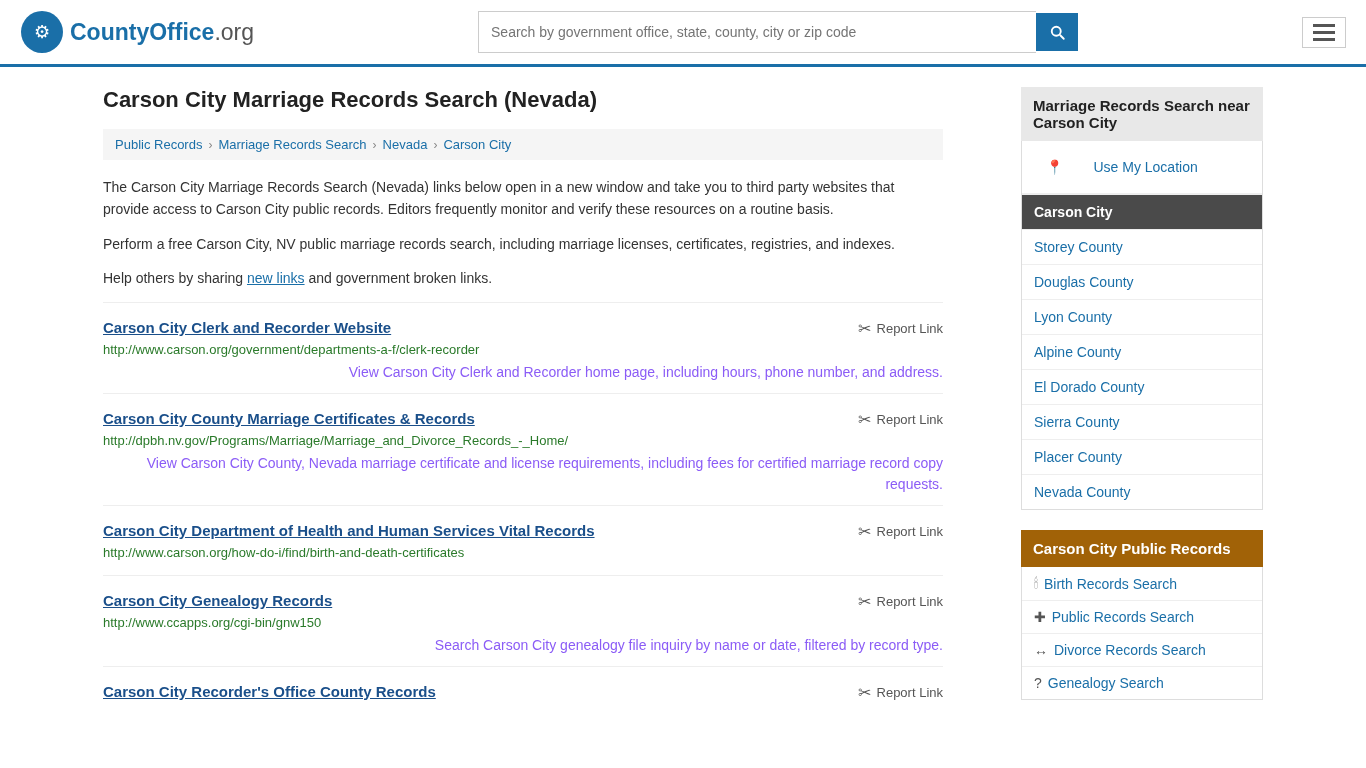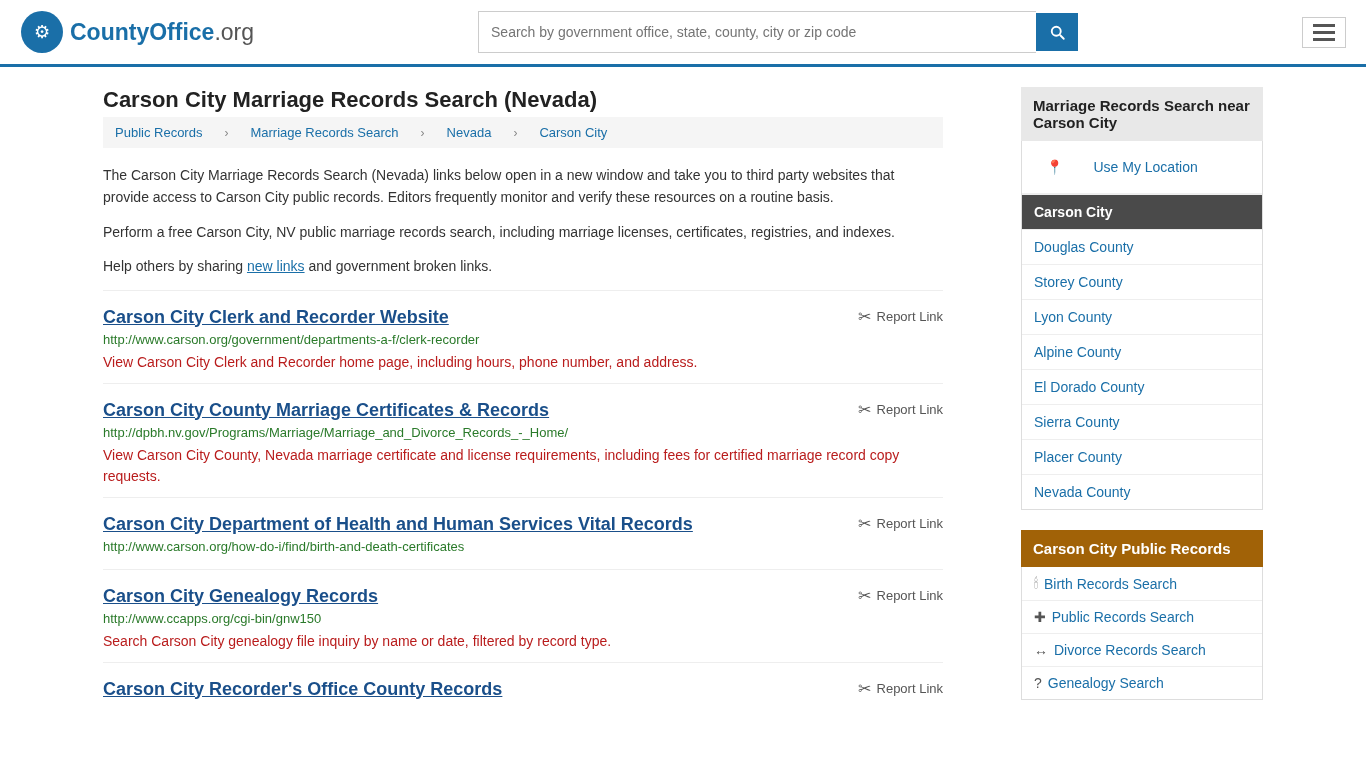--- a/index.html
+++ b/index.html
@@ -77,33 +77,33 @@
       width: 290px;
       flex-shrink: 0;
       padding-left: 48px;
     }
 
     
     .page-title {
       font-size: 22px;
       font-weight: bold;
       color: #222;
-      margin-bottom: 4px;
+      margin-bottom: 16px;
     }
 
     
     .breadcrumb {
       background: #f5f5f5;
       padding: 8px 12px;
       font-size: 13px;
       color: #555;
       margin-bottom: 16px;
       display: flex;
       align-items: center;
-      gap: 20px;
+      gap: 4px;
     }
     .breadcrumb a { color: #1a6fa8; text-decoration: none; }
     .breadcrumb .sep { color: #888; font-size: 12px; margin: 0 2px; }
 
     
     .description {
       font-size: 14px;
       line-height: 1.6;
       color: #333;
       margin-bottom: 12px;
@@ -115,21 +115,21 @@
       border-top: 1px solid #eee;
       padding: 16px 0 10px 0;
     }
     .record-title-row {
       display: flex;
       align-items: flex-start;
       justify-content: space-between;
       margin-bottom: 4px;
     }
     .record-title {
-      font-size: 18px;
+      font-size: 15px;
       font-weight: bold;
       color: #1a4f8a;
       text-decoration: underline;
       cursor: pointer;
     }
     .report-link {
       display: flex;
       align-items: center;
       gap: 5px;
       font-size: 13px;
@@ -139,22 +139,23 @@
       margin-left: 10px;
       flex-shrink: 0;
     }
     .record-url {
       color: #2a7a2a;
       font-size: 13px;
       margin-bottom: 5px;
     }
     .record-desc {
       font-size: 14px;
-      color: #b91c1c;
+      color: #8b5cf6;
       line-height: 1.5;
+      text-align: right;
     }
 
     
     .sidebar-section-title {
       background: #e8e8e8;
       padding: 10px 12px;
       font-size: 15px;
       font-weight: bold;
       color: #222;
       margin-bottom: 0;
@@ -332,24 +333,24 @@
       <li>
         <div class="use-location">
           <span>📍</span>
           <span>Use My Location</span>
         </div>
       </li>
     <li class="active">
           <a href="#">Carson City</a>
         </li>
         <li>
+          <a href="#">Storey County</a>
+        </li>
+        <li>
           <a href="#">Douglas County</a>
-        </li>
-        <li>
-          <a href="#">Storey County</a>
         </li>
         <li>
           <a href="#">Lyon County</a>
         </li>
         <li>
           <a href="#">Alpine County</a>
         </li>
         <li>
           <a href="#">El Dorado County</a>
         </li>

